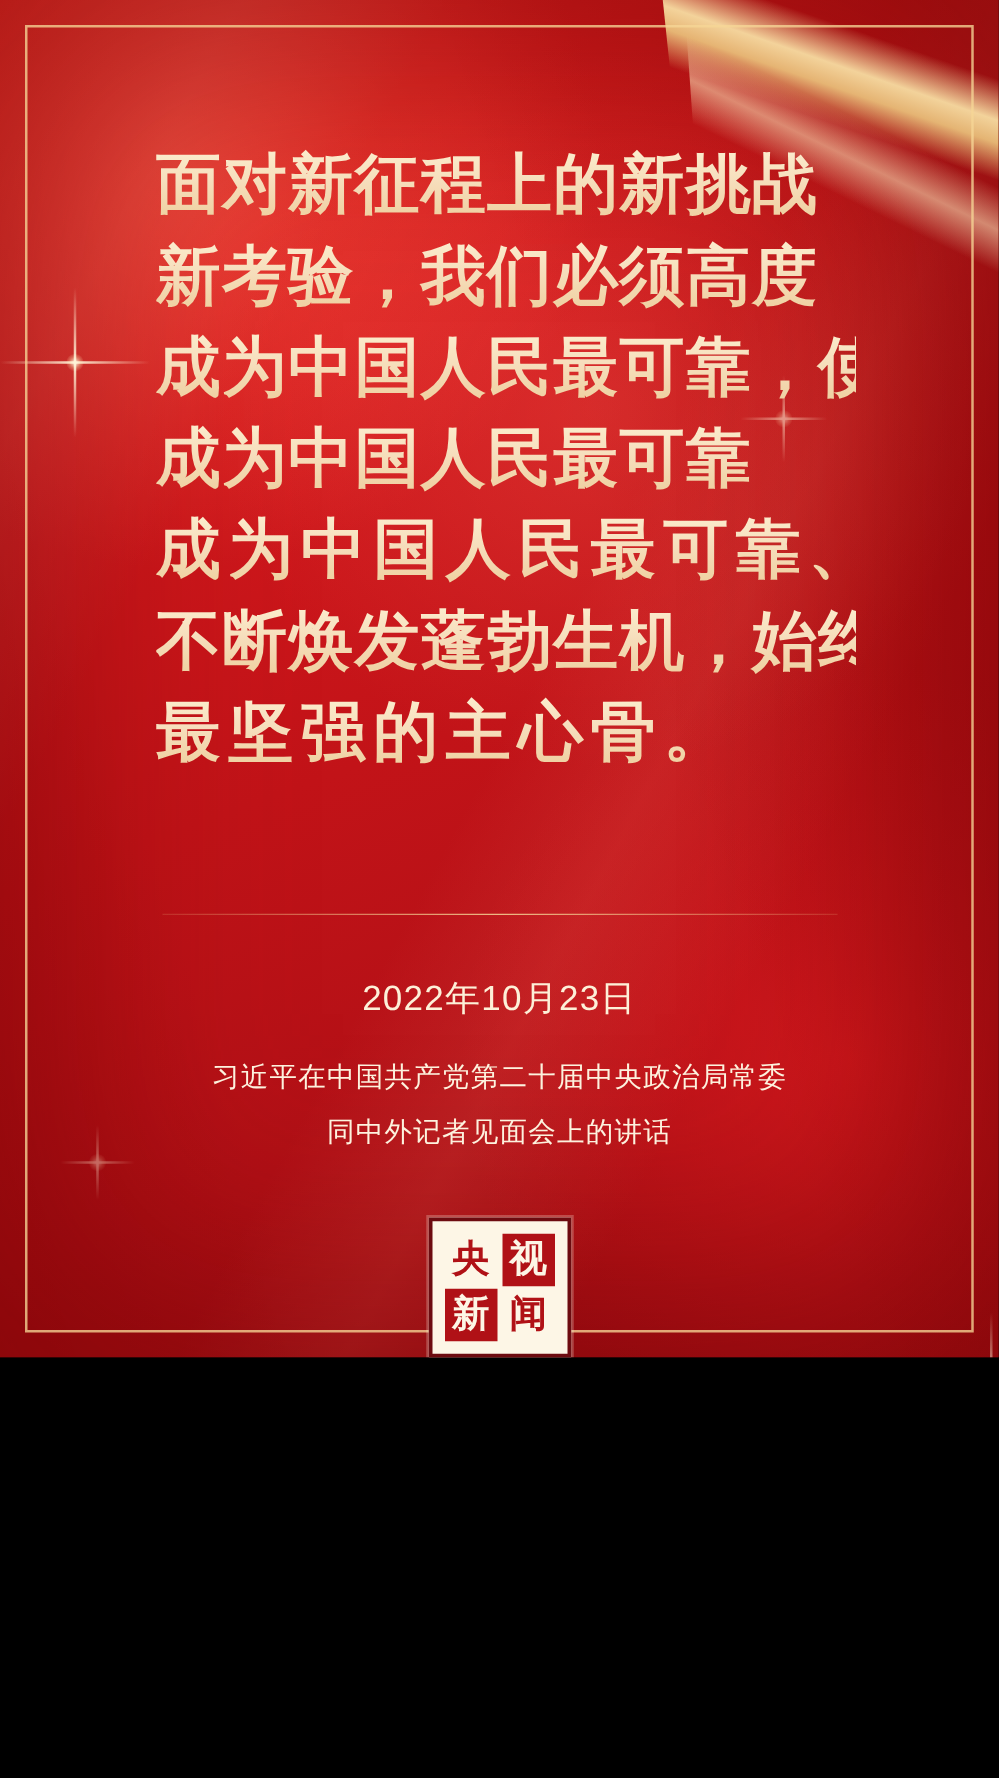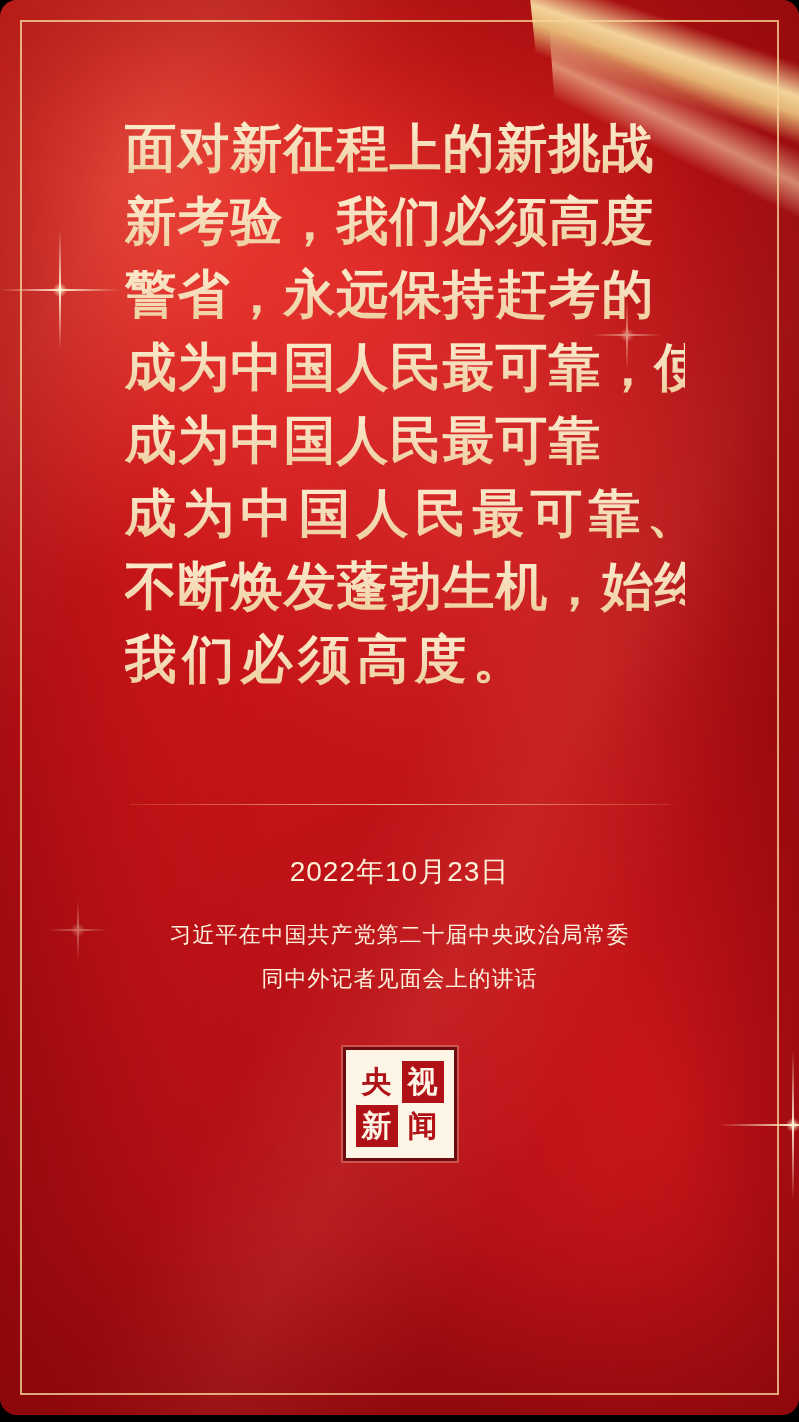--- a/index.html
+++ b/index.html
@@ -3,28 +3,27 @@
 <meta charset="utf-8">
 <style>
   html, body {
     margin: 0;
     padding: 0;
     background: #000;
   }
   .poster {
     position: relative;
     width: 799px;
-    height: 1415px;
+    height: 1086px;
     overflow: hidden;
     font-family: "Liberation Sans", "DejaVu Sans", sans-serif;
     background:
       radial-gradient(ellipse 70% 50% at 18% 12%, rgba(255,90,70,0.55) 0%, rgba(255,60,50,0.0) 60%),
       radial-gradient(ellipse 60% 45% at 85% 78%, rgba(215,25,30,0.85) 0%, rgba(200,20,25,0.0) 65%),
       linear-gradient(160deg, #e2231f 0%, #d4191d 28%, #c21318 52%, #b21016 74%, #9d0d12 100%);
-    border-radius: 17px;
   }
   
   .sheen {
     position: absolute;
     inset: 0;
     pointer-events: none;
   }
   .sheen.s1 {
     background: linear-gradient(118deg,
       rgba(255,255,255,0.00) 0%,
@@ -221,26 +220,25 @@
       <span class="core"></span>
     </div>
 
   <div class="frame"></div>
 
   <div class="content">
 
     <div class="quote">
       <div class="quote-line">面对新征程上的新挑战</div>
       <div class="quote-line">新考验，我们必须高度</div>
-      <div class="quote-line">警省，永远保持赶考的</div>
       <div class="quote-line">成为中国人民最可靠，使</div>
       <div class="quote-line">成为中国人民最可靠</div>
       <div class="quote-line spread">成为中国人民最可靠、</div>
       <div class="quote-line">不断焕发蓬勃生机，始终</div>
-      <div class="quote-line spread">我们必须高度。</div>
+      <div class="quote-line spread">最坚强的主心骨。</div>
     </div>
 
     <div class="divider"></div>
 
     <div class="meta">
       <div class="date">2022年10月23日</div>
       <div class="src">习近平在中国共产党第二十届中央政治局常委</div>
       <div class="src">同中外记者见面会上的讲话</div>
     </div>
 

